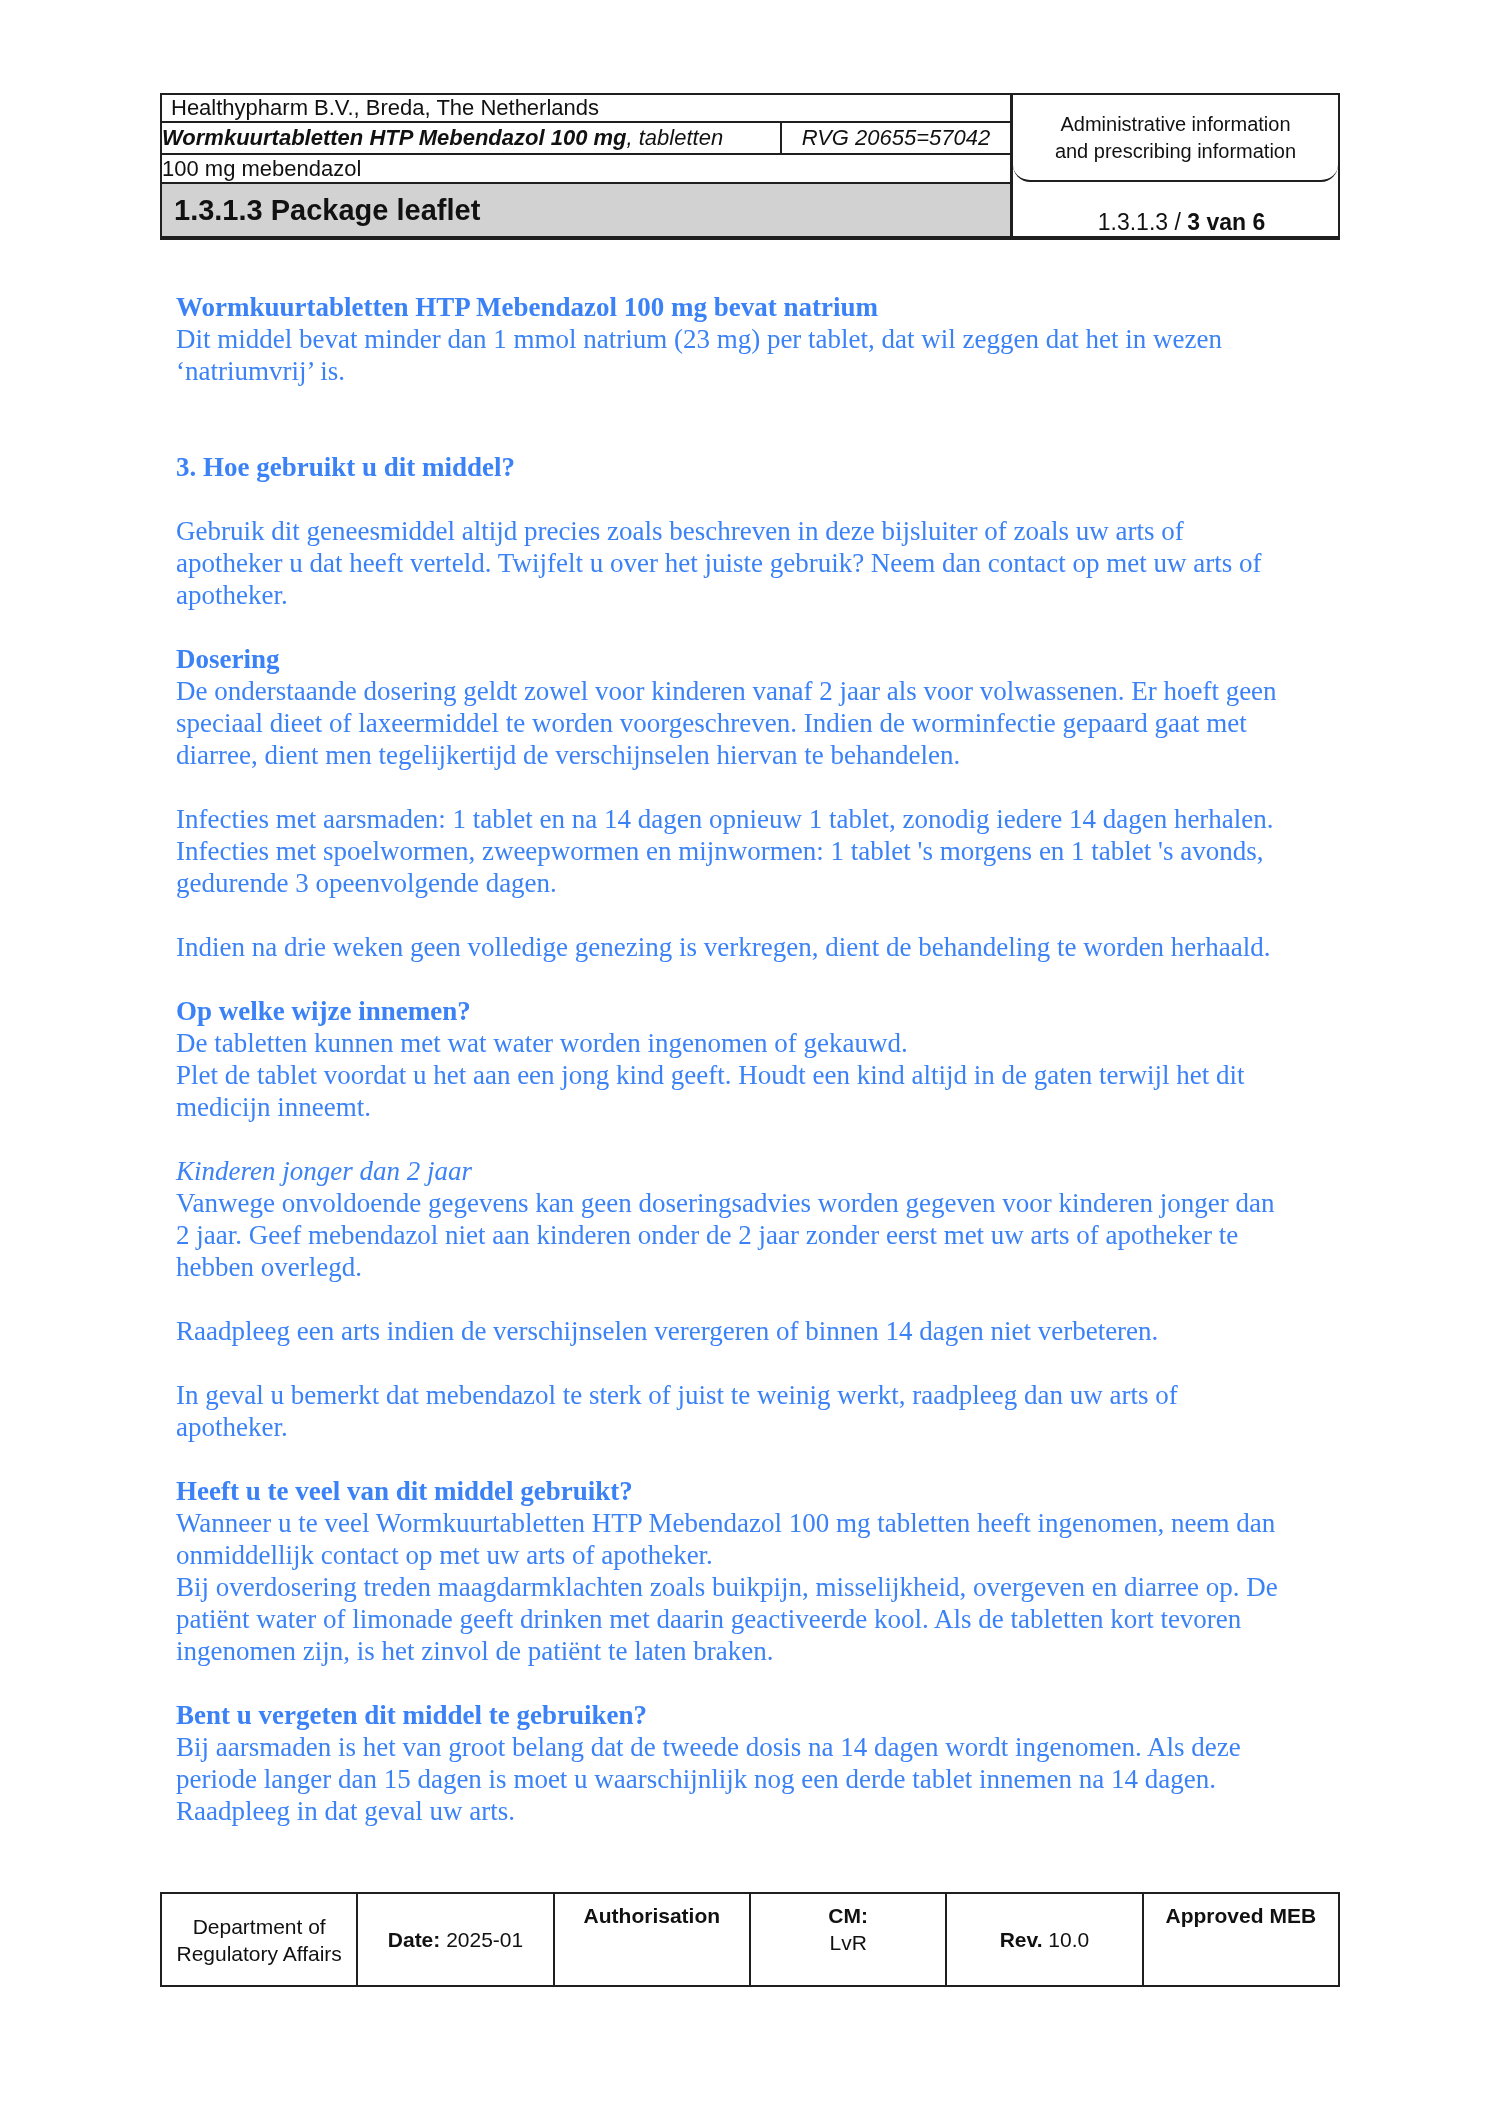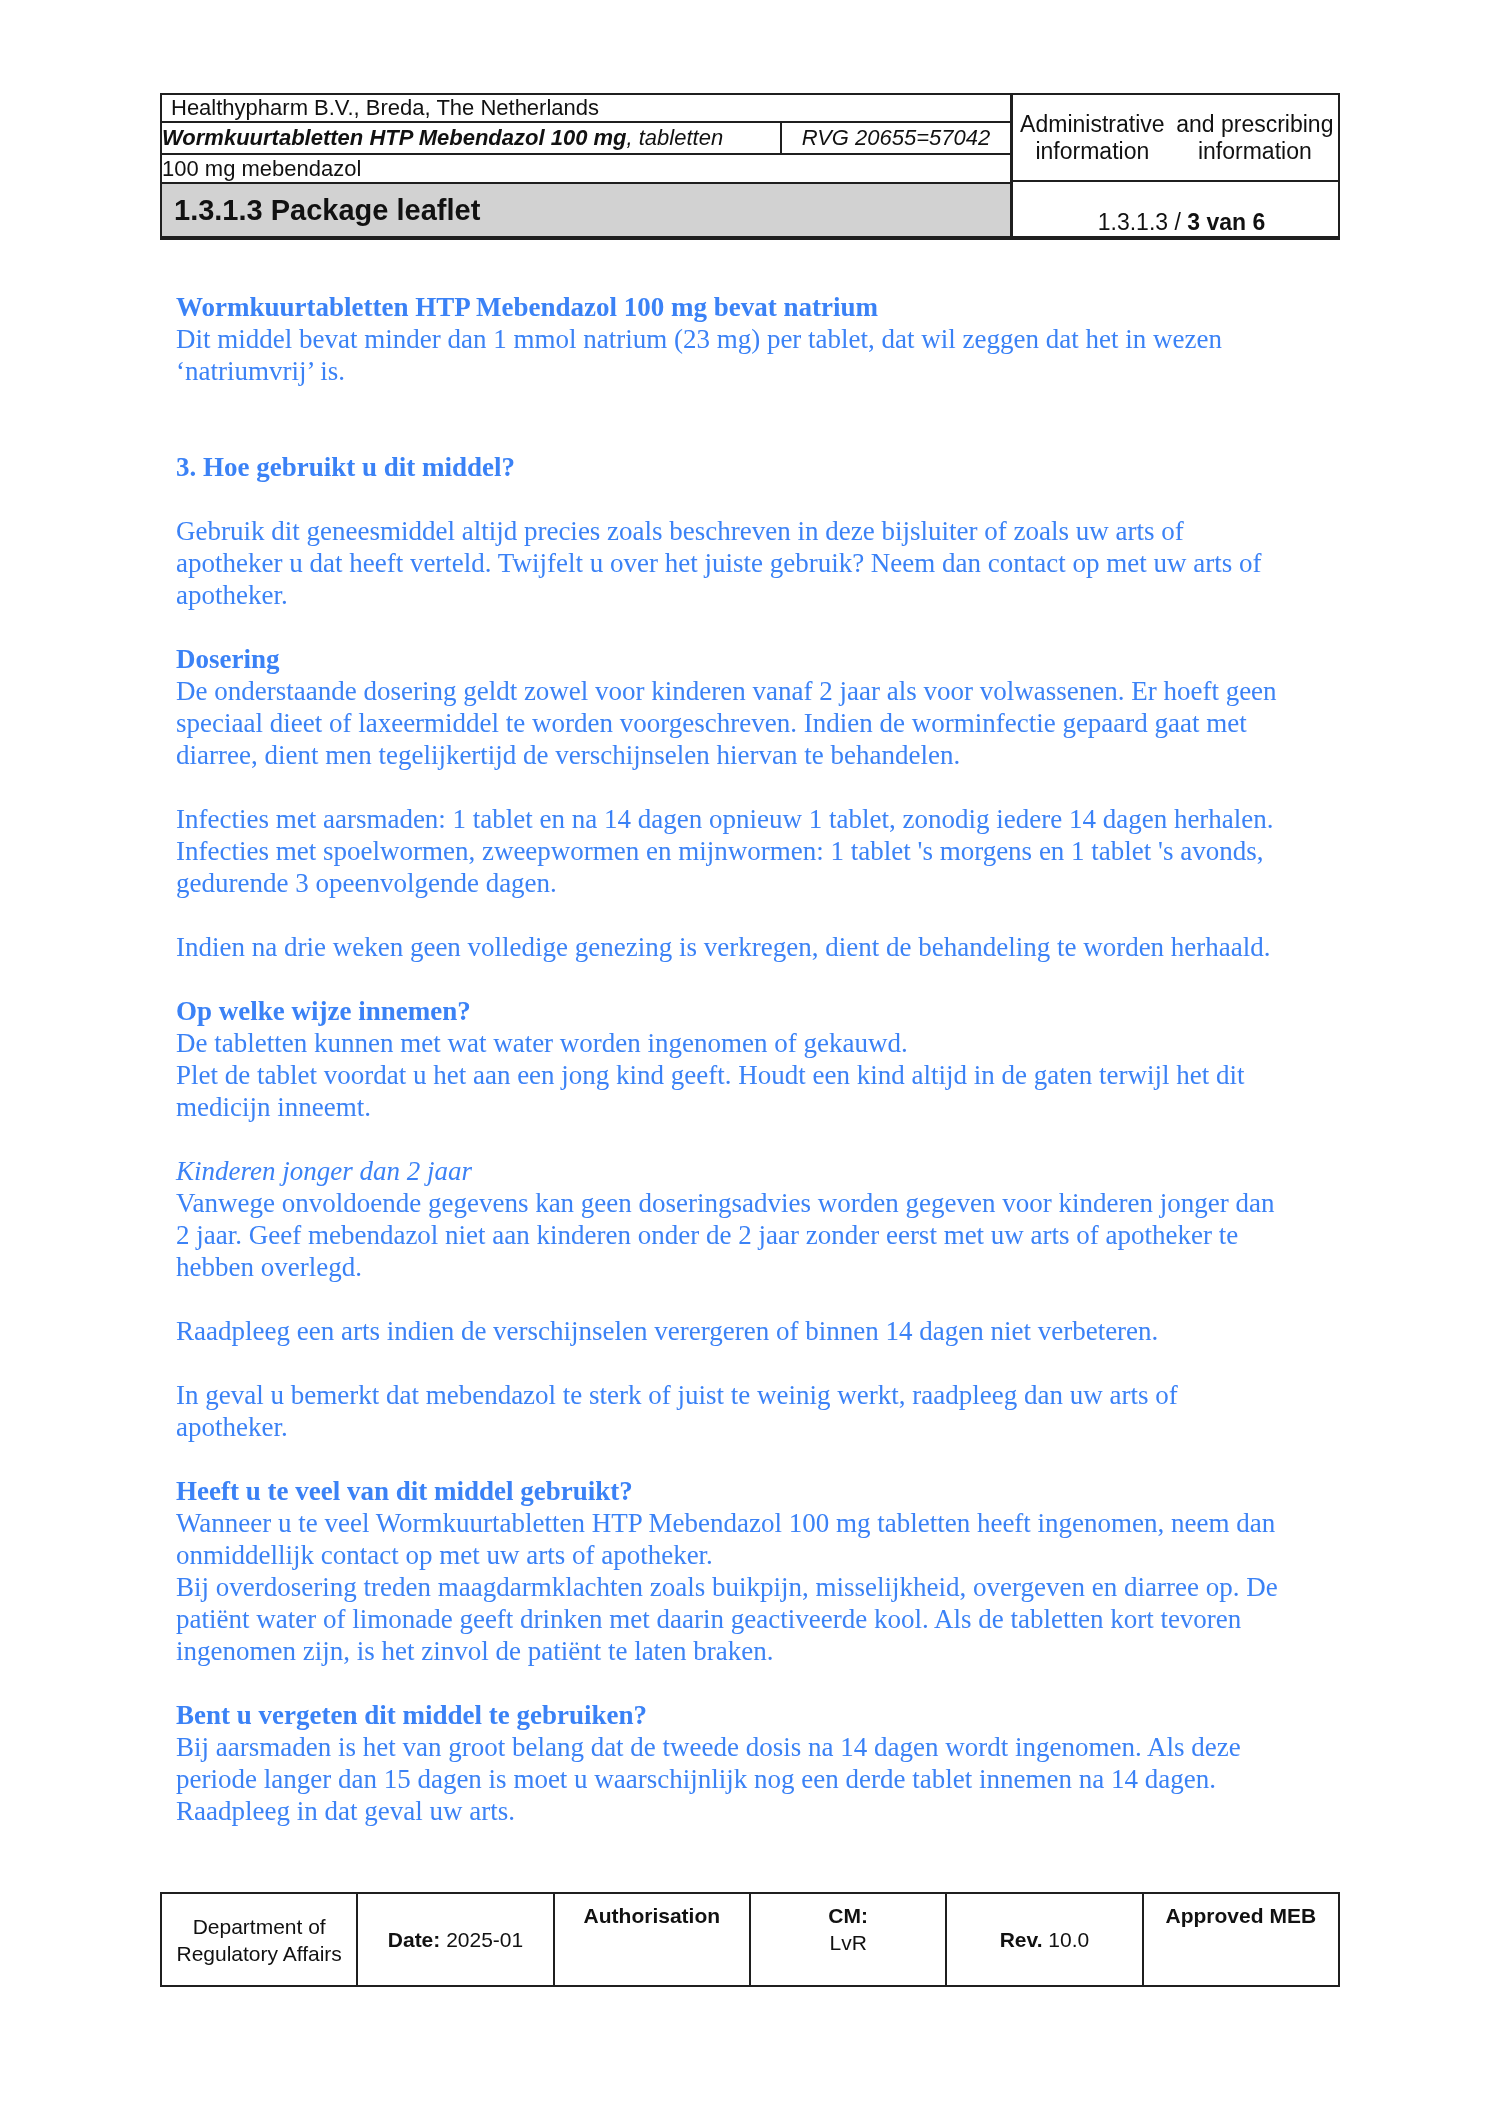--- a/index.html
+++ b/index.html
@@ -15,23 +15,23 @@
   .h-row1{height:28px;border-bottom:2px solid #1f1f1f;display:flex;align-items:center;
           padding-left:9px;font-size:22px;box-sizing:border-box;}
   .h-row2{height:32px;border-bottom:2px solid #1f1f1f;display:flex;box-sizing:border-box;}
   .h-prod{flex:1;display:flex;align-items:center;font-size:22px;box-sizing:border-box;}
   .h-rvg{width:230px;border-left:2px solid #1f1f1f;display:flex;align-items:center;justify-content:center;
          font-size:22px;font-style:italic;box-sizing:border-box;}
   .h-row3{height:29px;border-bottom:2px solid #1f1f1f;display:flex;align-items:center;
           font-size:22px;box-sizing:border-box;}
   .h-row4{flex:1;display:flex;align-items:center;padding-left:12px;
           font-size:29px;font-weight:bold;box-sizing:border-box;}
-  .h-admin{height:87px;border-bottom:2px solid #1f1f1f;display:flex;flex-direction:row;
-           align-items:center;justify-content:center;font-size:23px;line-height:27px;
-           text-align:center;box-sizing:border-box;}
+  .h-admin{height:87px;border-bottom:2px solid #1f1f1f;display:flex;flex-direction:column;
+           align-items:center;justify-content:center;font-size:20px;line-height:27px;
+           text-align:center;box-sizing:border-box;border-radius:17px;}
   .h-pageref{flex:1;display:flex;align-items:flex-end;justify-content:center;font-size:23px;box-sizing:border-box;padding-left:12px;}
 
   
   .body-text{position:absolute;left:176px;top:291px;width:1150px;
              font-family:"Liberation Serif",serif;font-size:27px;line-height:32px;color:#3b82f6;}
   .body-text .line{height:32px;white-space:pre;}
   .body-text .b{font-weight:bold;}
   .body-text .i{font-style:italic;}
 
   

